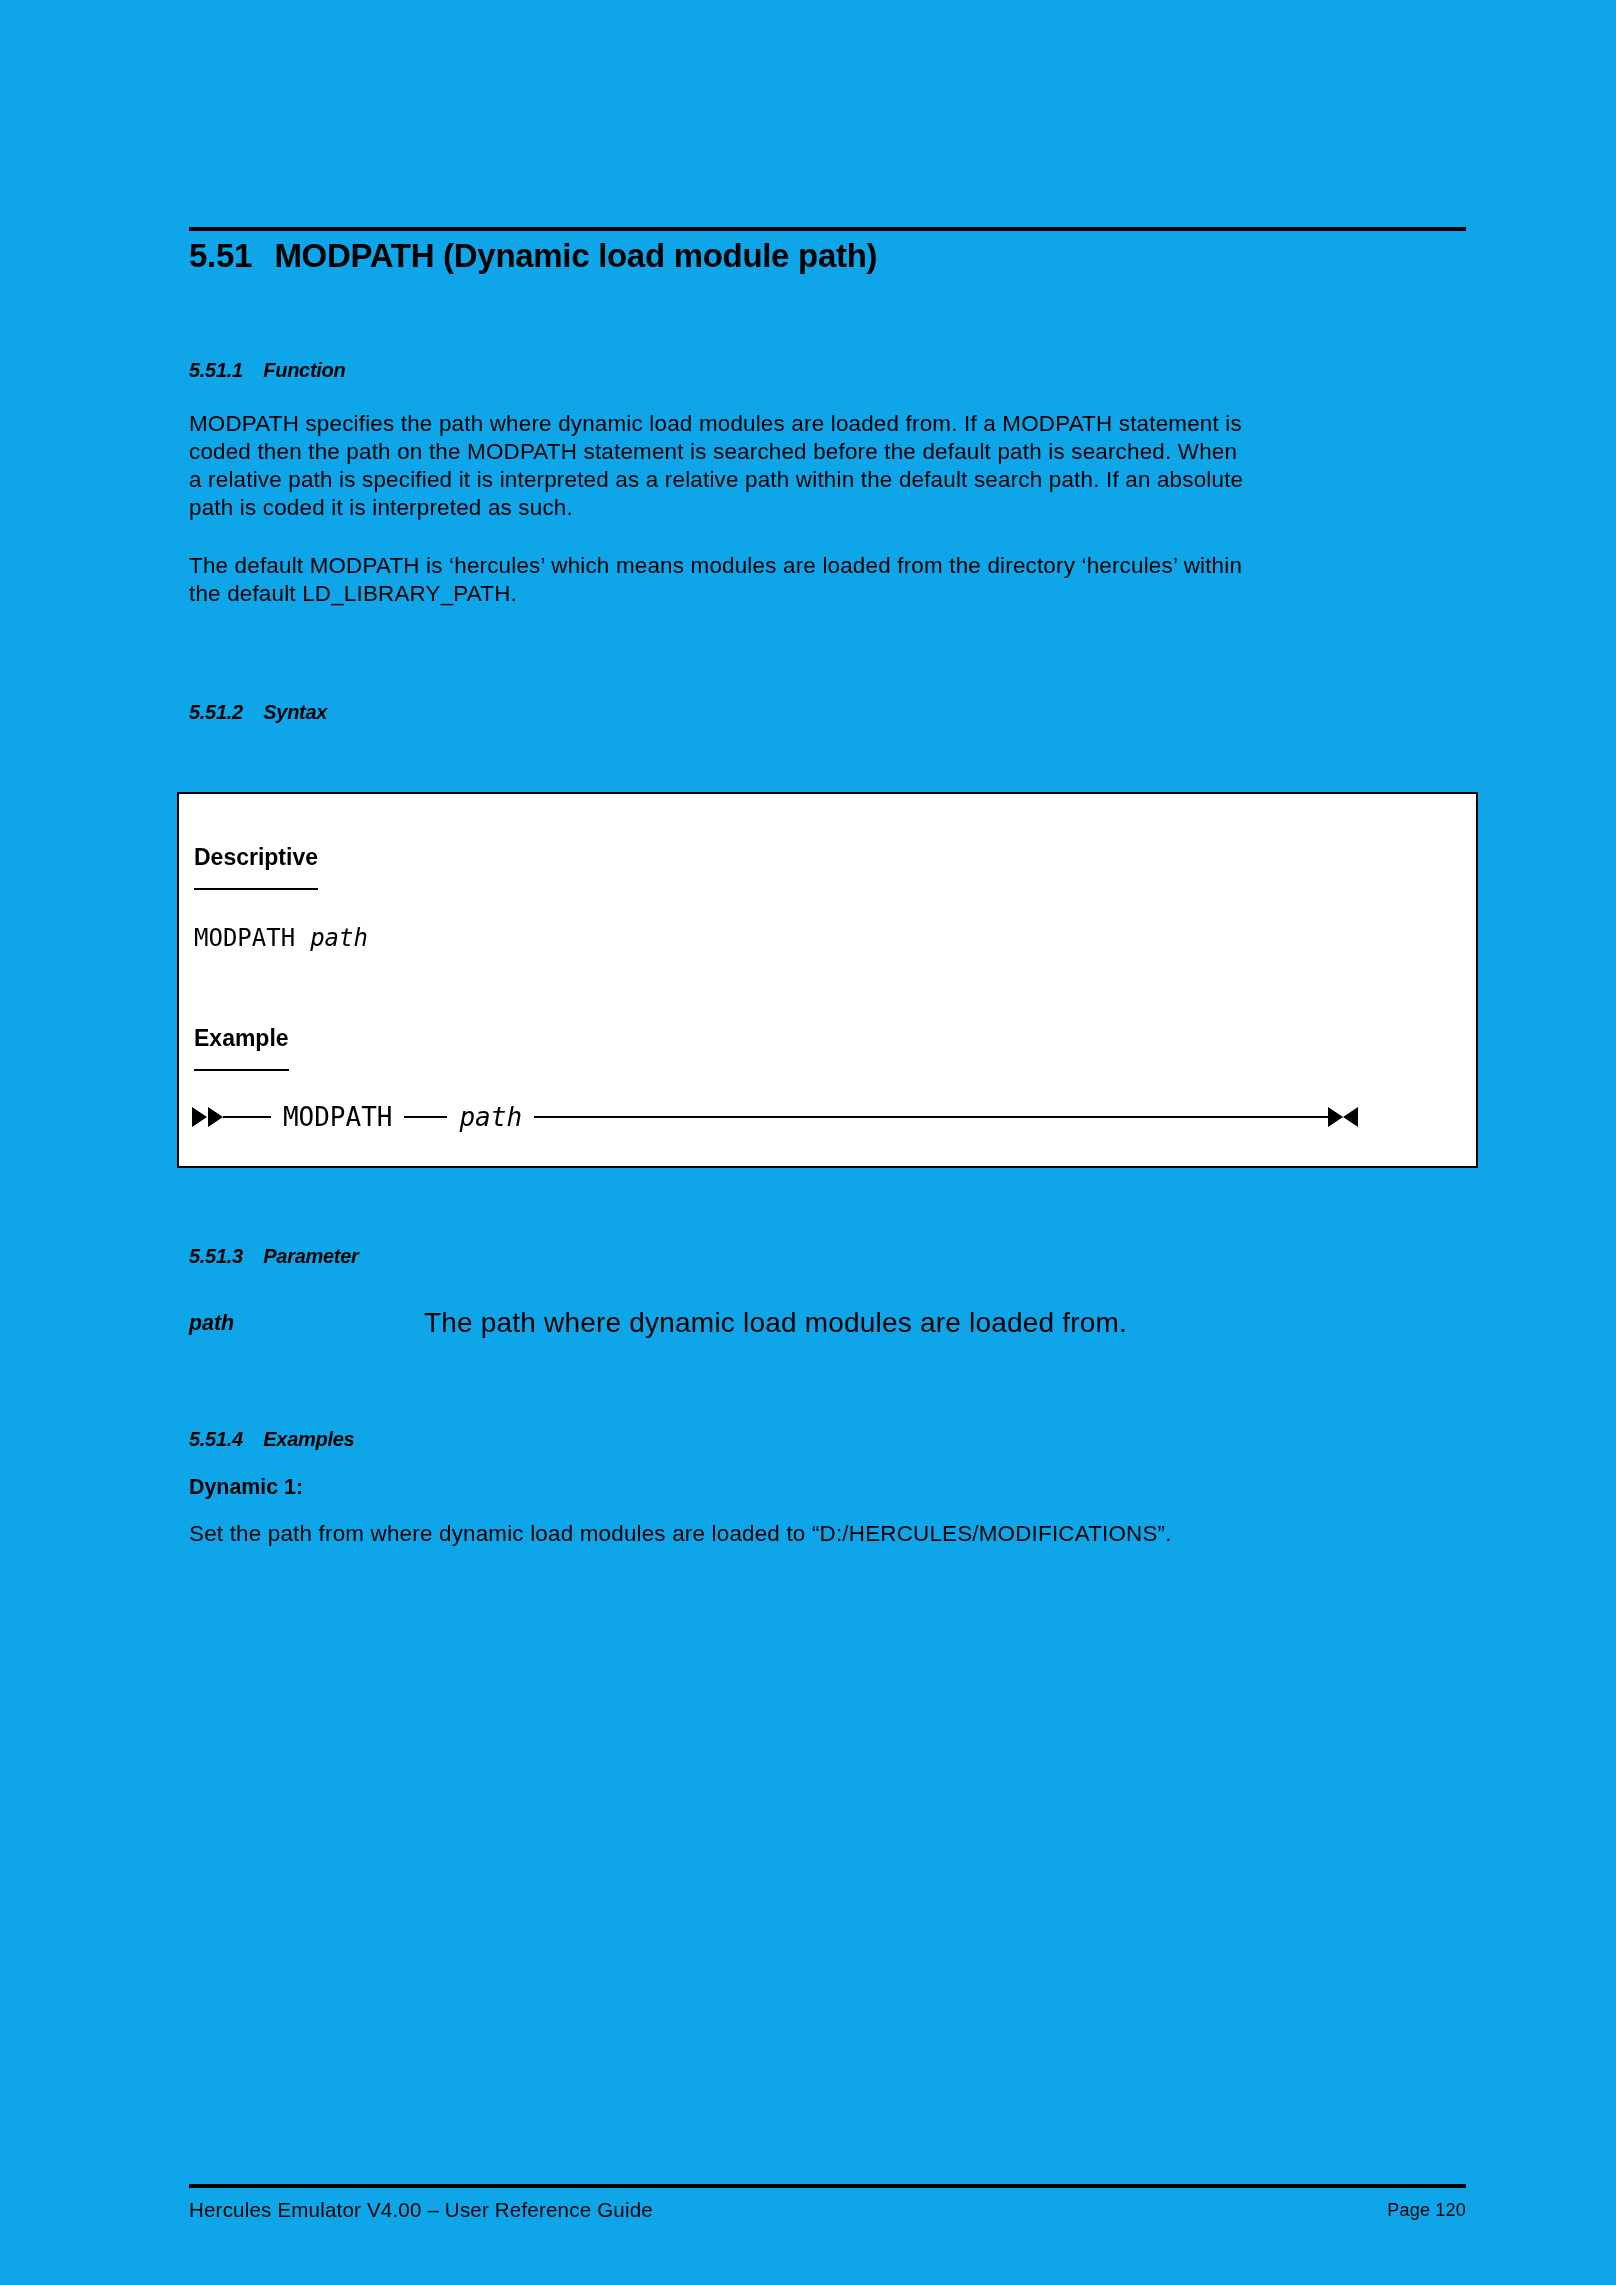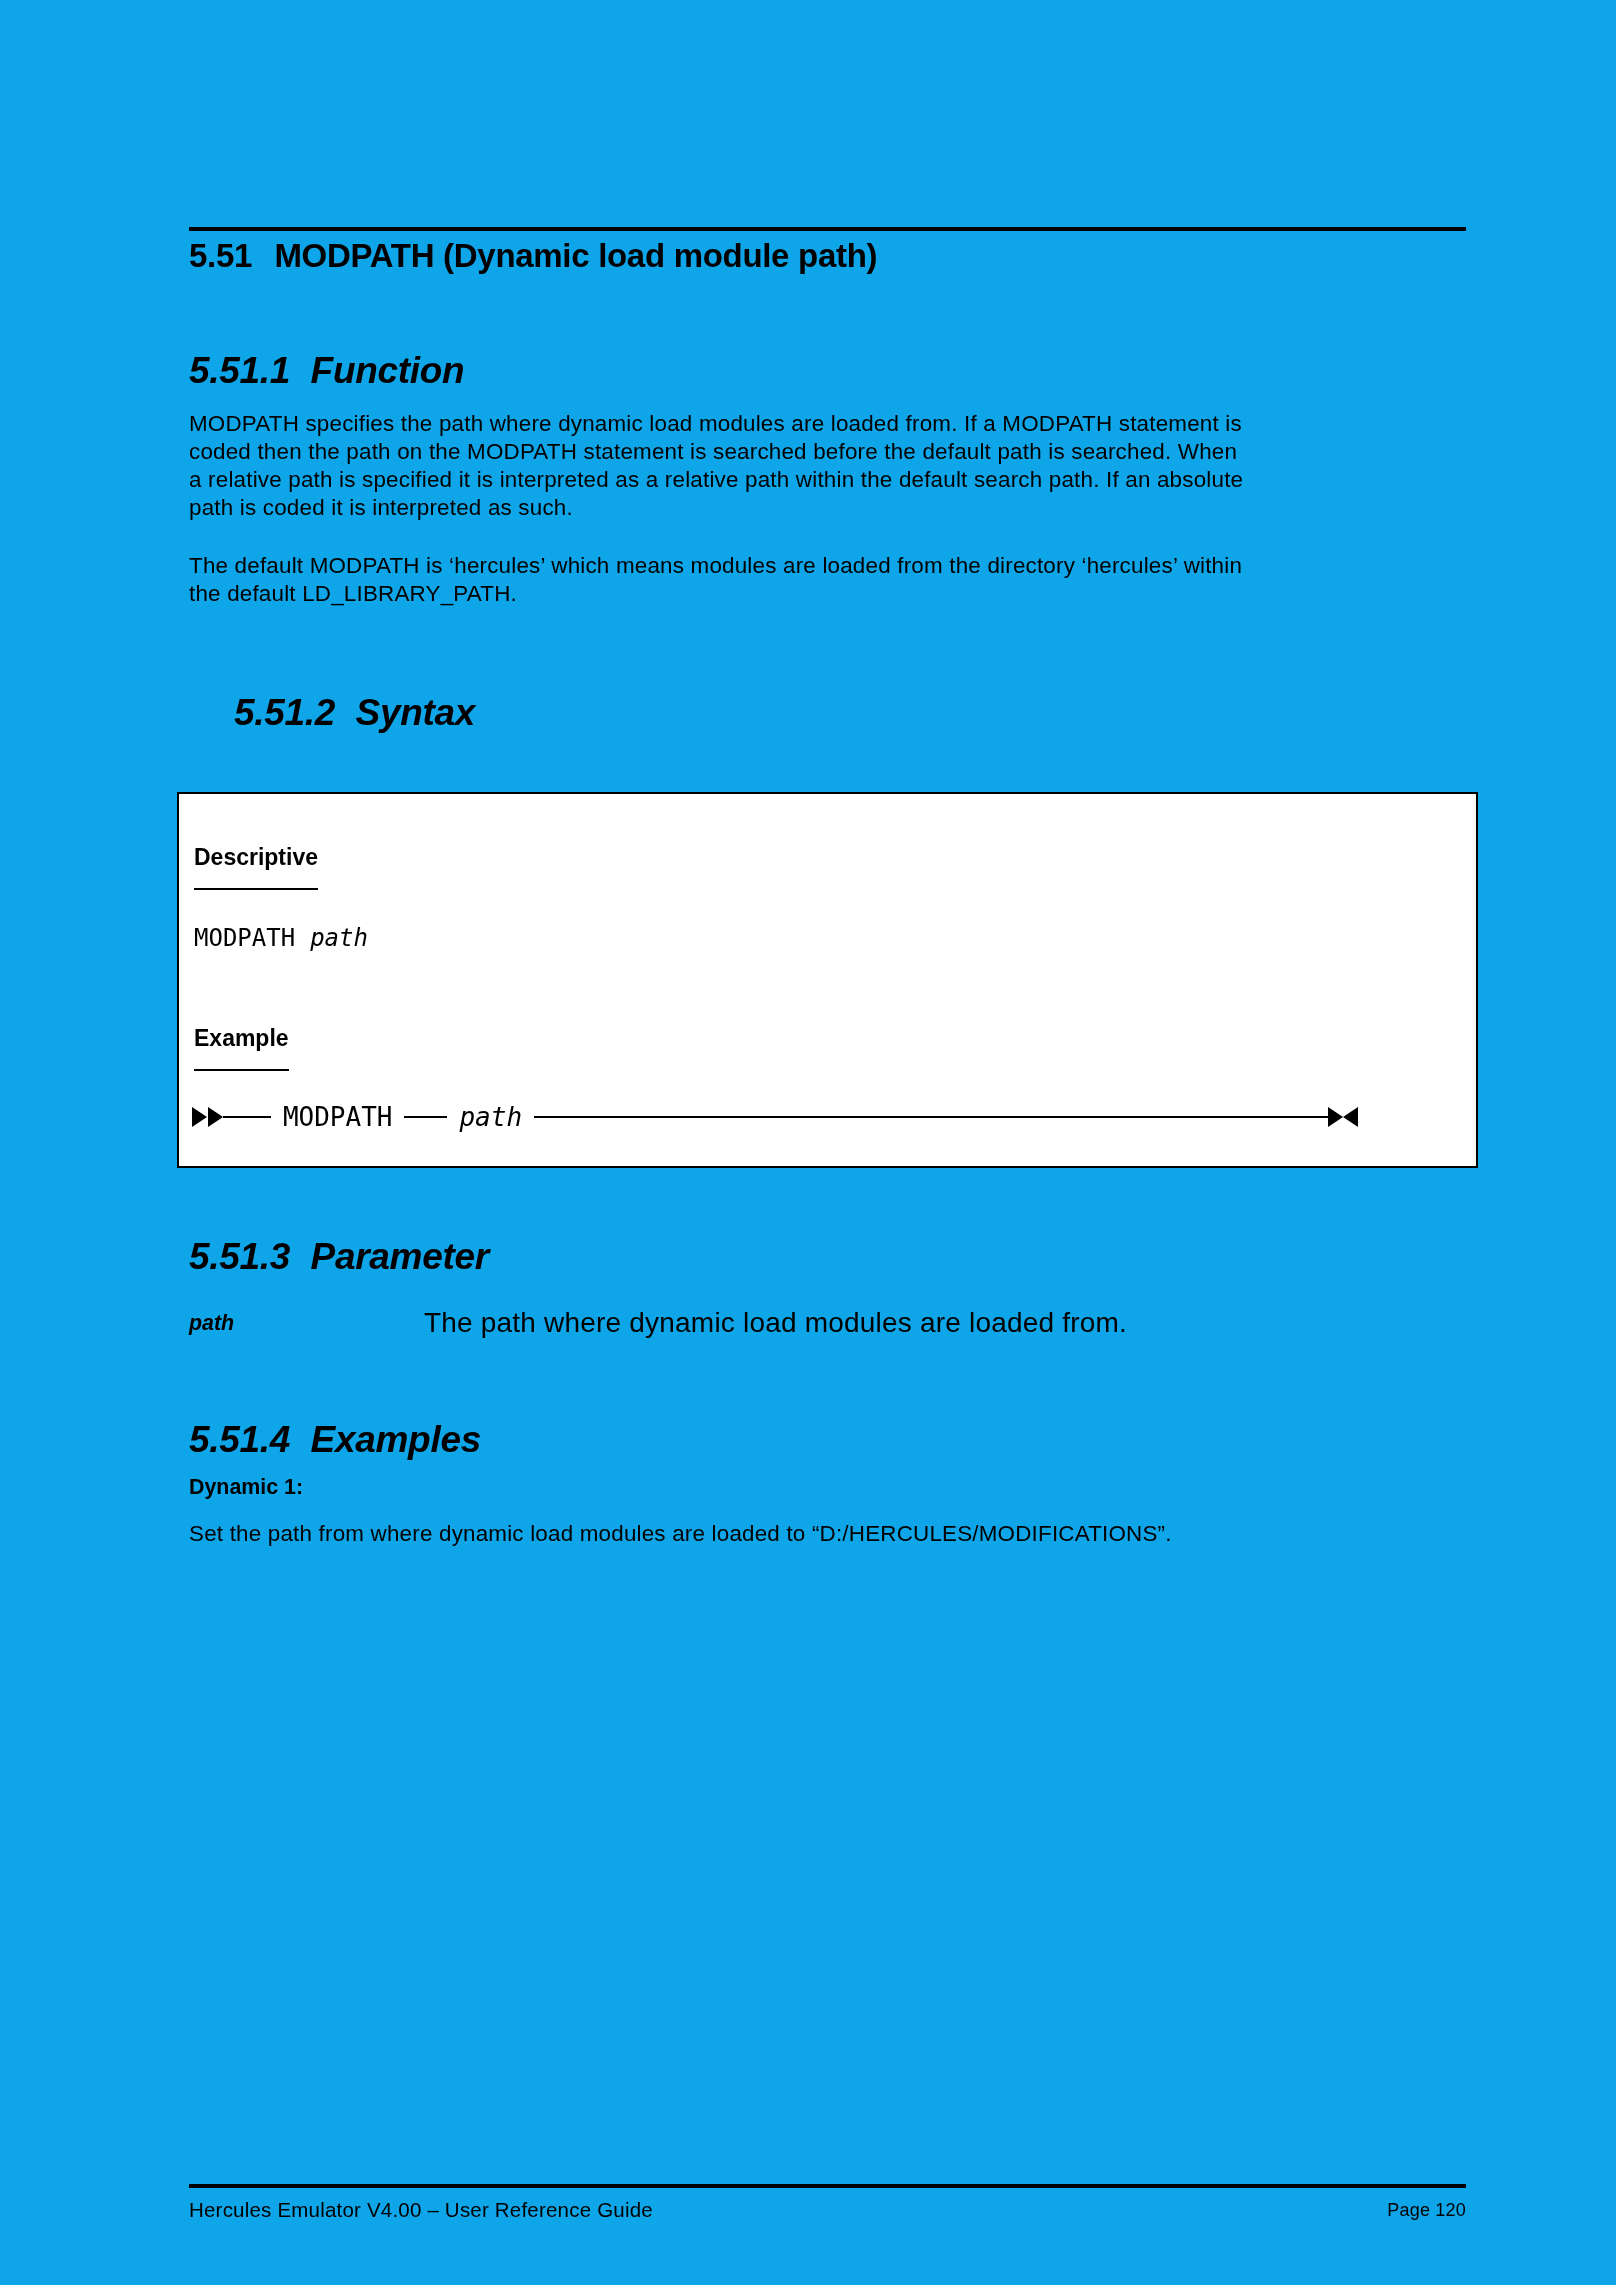--- a/index.html
+++ b/index.html
@@ -13,21 +13,21 @@
   }
   .rule{position:absolute;background:#000;height:3.7px;}
   .h1{
     position:absolute;left:189px;top:235px;
     font-size:33px;font-weight:bold;line-height:41px;white-space:nowrap;
     letter-spacing:-0.3px;
   }
   .h1 .num{margin-right:22.4px;}
   .h2{
     position:absolute;left:189px;
-    font-size:37px;font-weight:bold;font-style:italic;line-height:37px;white-space:nowrap;
+    font-size:20px;font-weight:bold;font-style:italic;line-height:37px;white-space:nowrap;
     letter-spacing:-0.3px;
   }
   .h2 .num{margin-right:20.5px;}
   .body-text{
     position:absolute;left:189px;width:1300px;
     font-size:22.4px;line-height:28px;letter-spacing:0.2px;
     white-space:pre-line;
   }
   .syntax-box{
     position:absolute;left:177px;top:792px;width:1301px;height:376px;
@@ -100,21 +100,21 @@
     <span class="num">5.51.1</span><span>Function</span>
   </div>
 
   <div class="body-text" style="top:552px;">The default MODPATH is ‘hercules’ which means modules are loaded from the directory ‘hercules’ within
 the default LD_LIBRARY_PATH.</div>
   <div class="body-text" style="top:410px;">MODPATH specifies the path where dynamic load modules are loaded from. If a MODPATH statement is
 coded then the path on the MODPATH statement is searched before the default path is searched. When
 a relative path is specified it is interpreted as a relative path within the default search path. If an absolute
 path is coded it is interpreted as such.</div>
 
-  <div class="h2" style="top:694px;margin-left:45px;">
+  <div class="h2" style="top:694px;">
     <span class="num">5.51.2</span><span>Syntax</span>
   </div>
 
   <div class="syntax-box"></div>
 
   <div class="box-label" style="top:843px;">
     <span class="ul">Descriptive</span>
   </div>
 
   <div class="mono-stmt" style="top:923px;">

